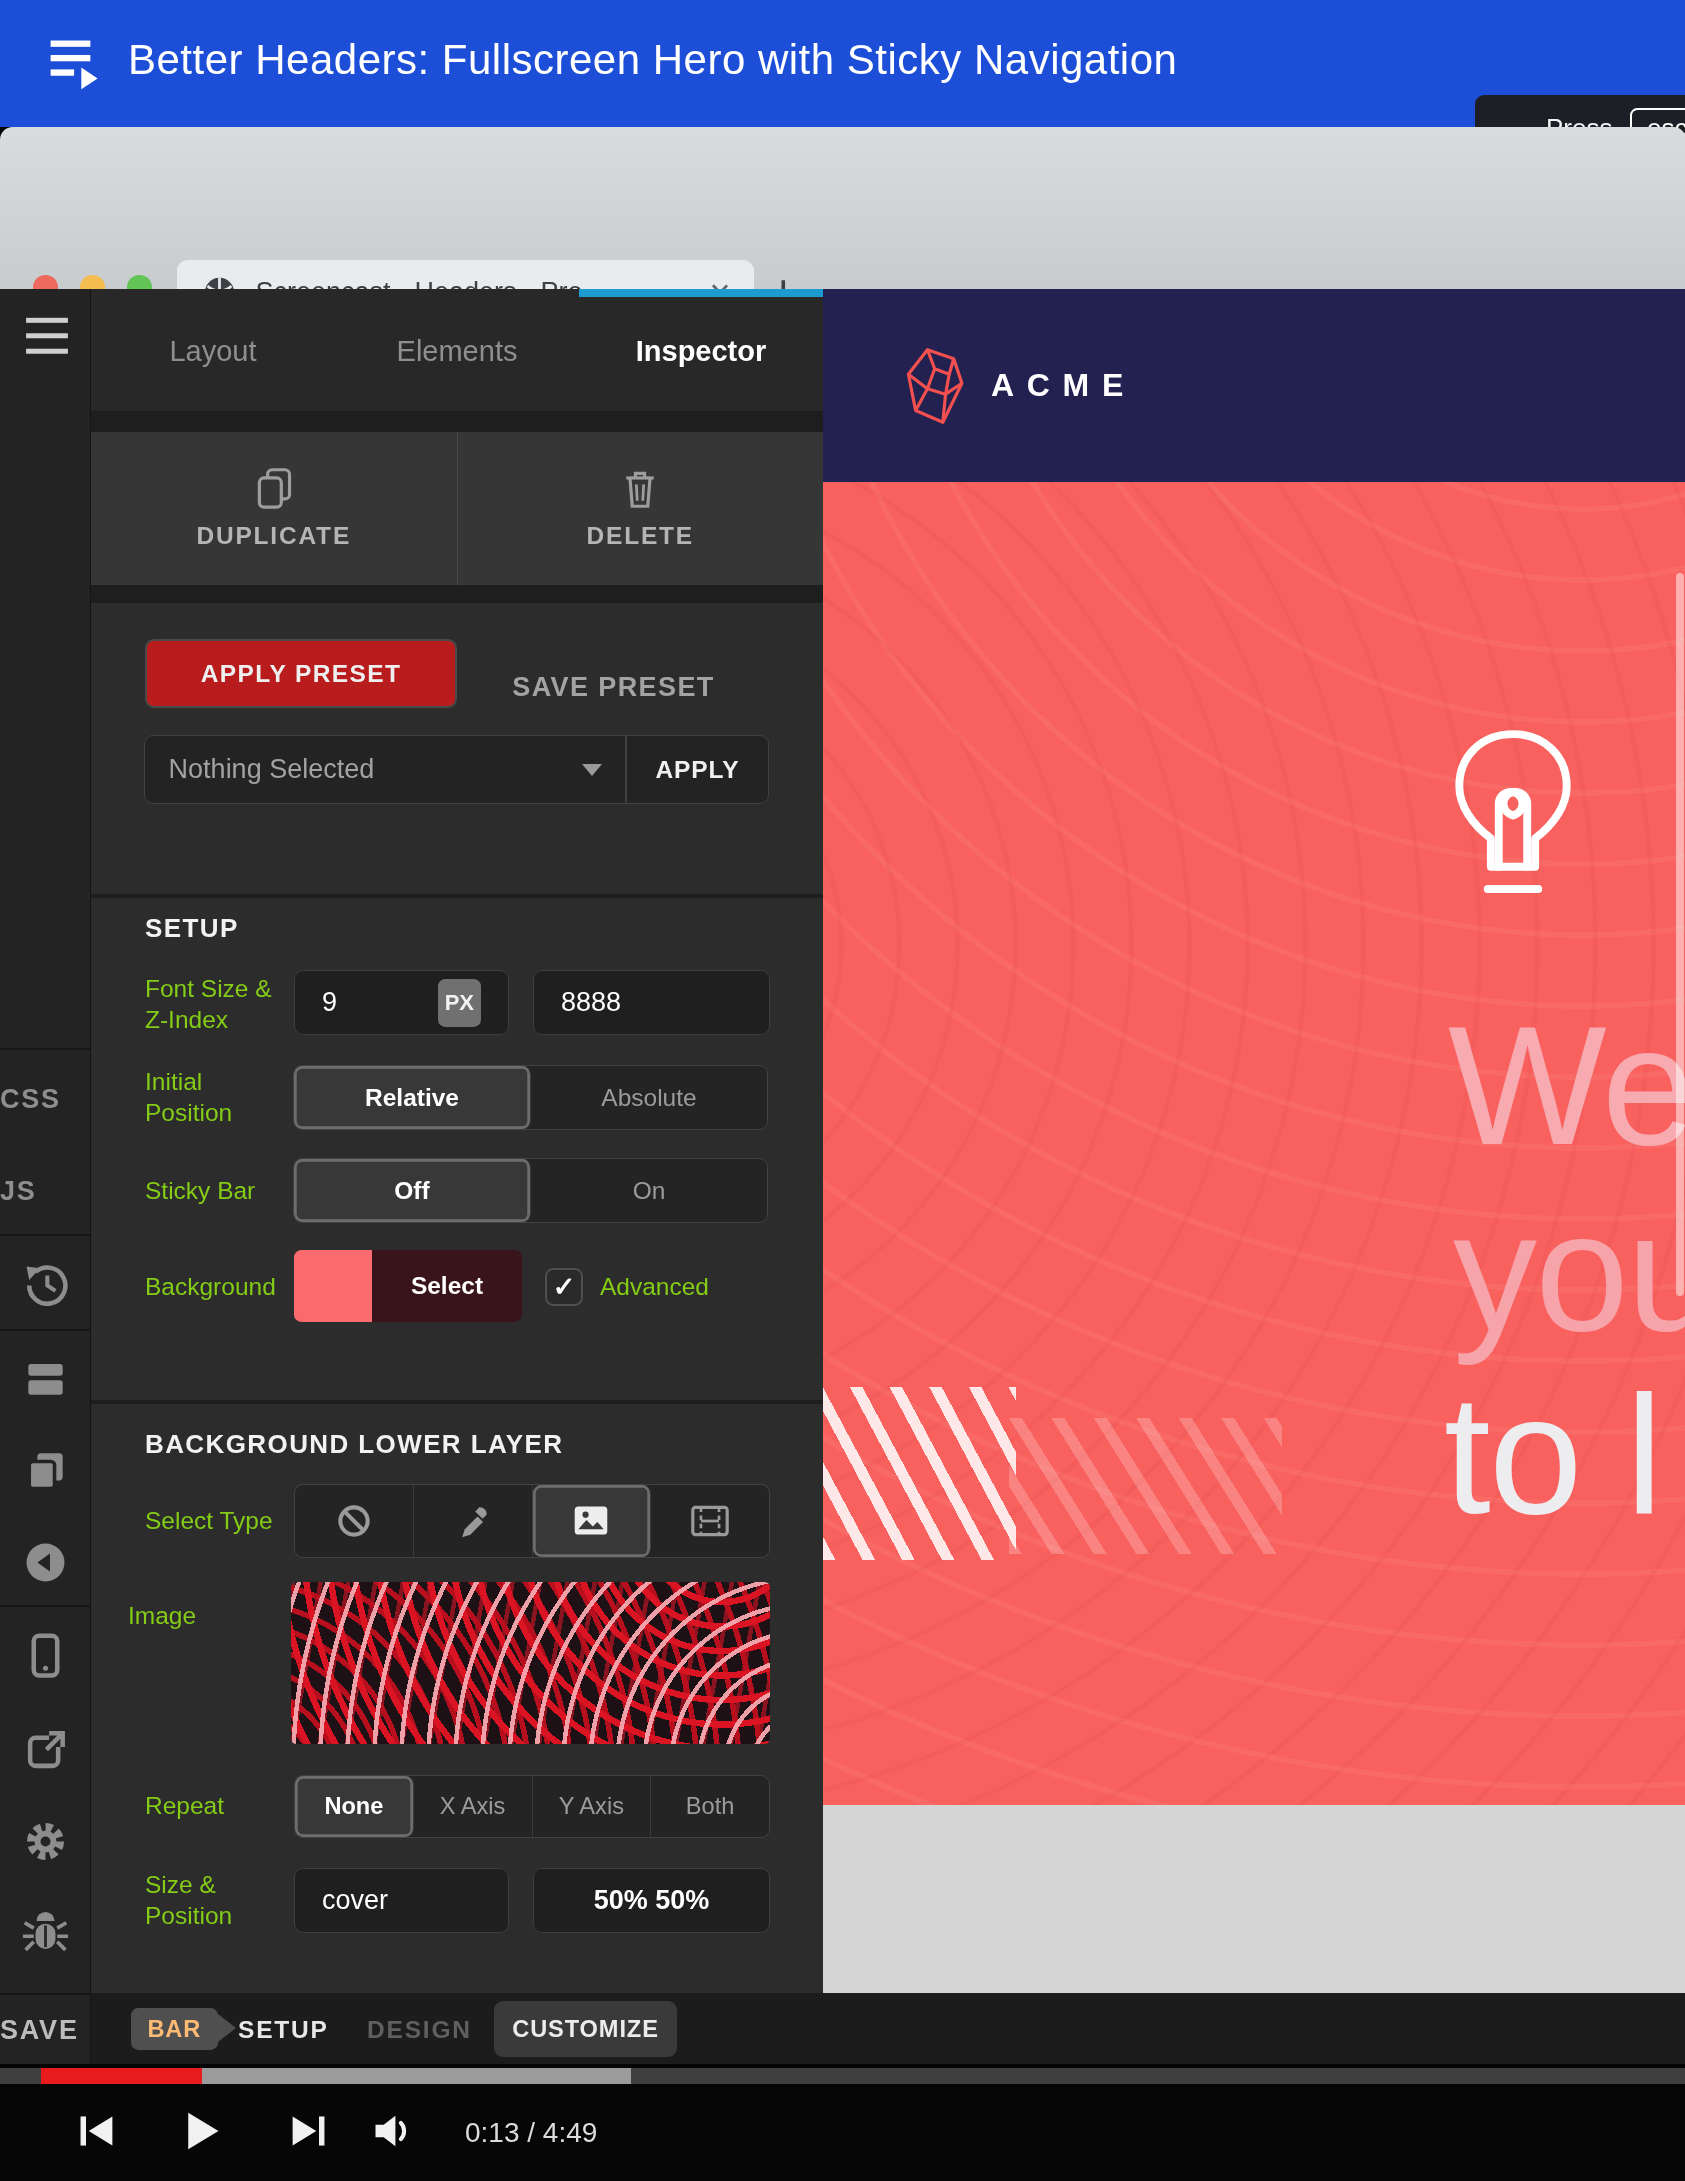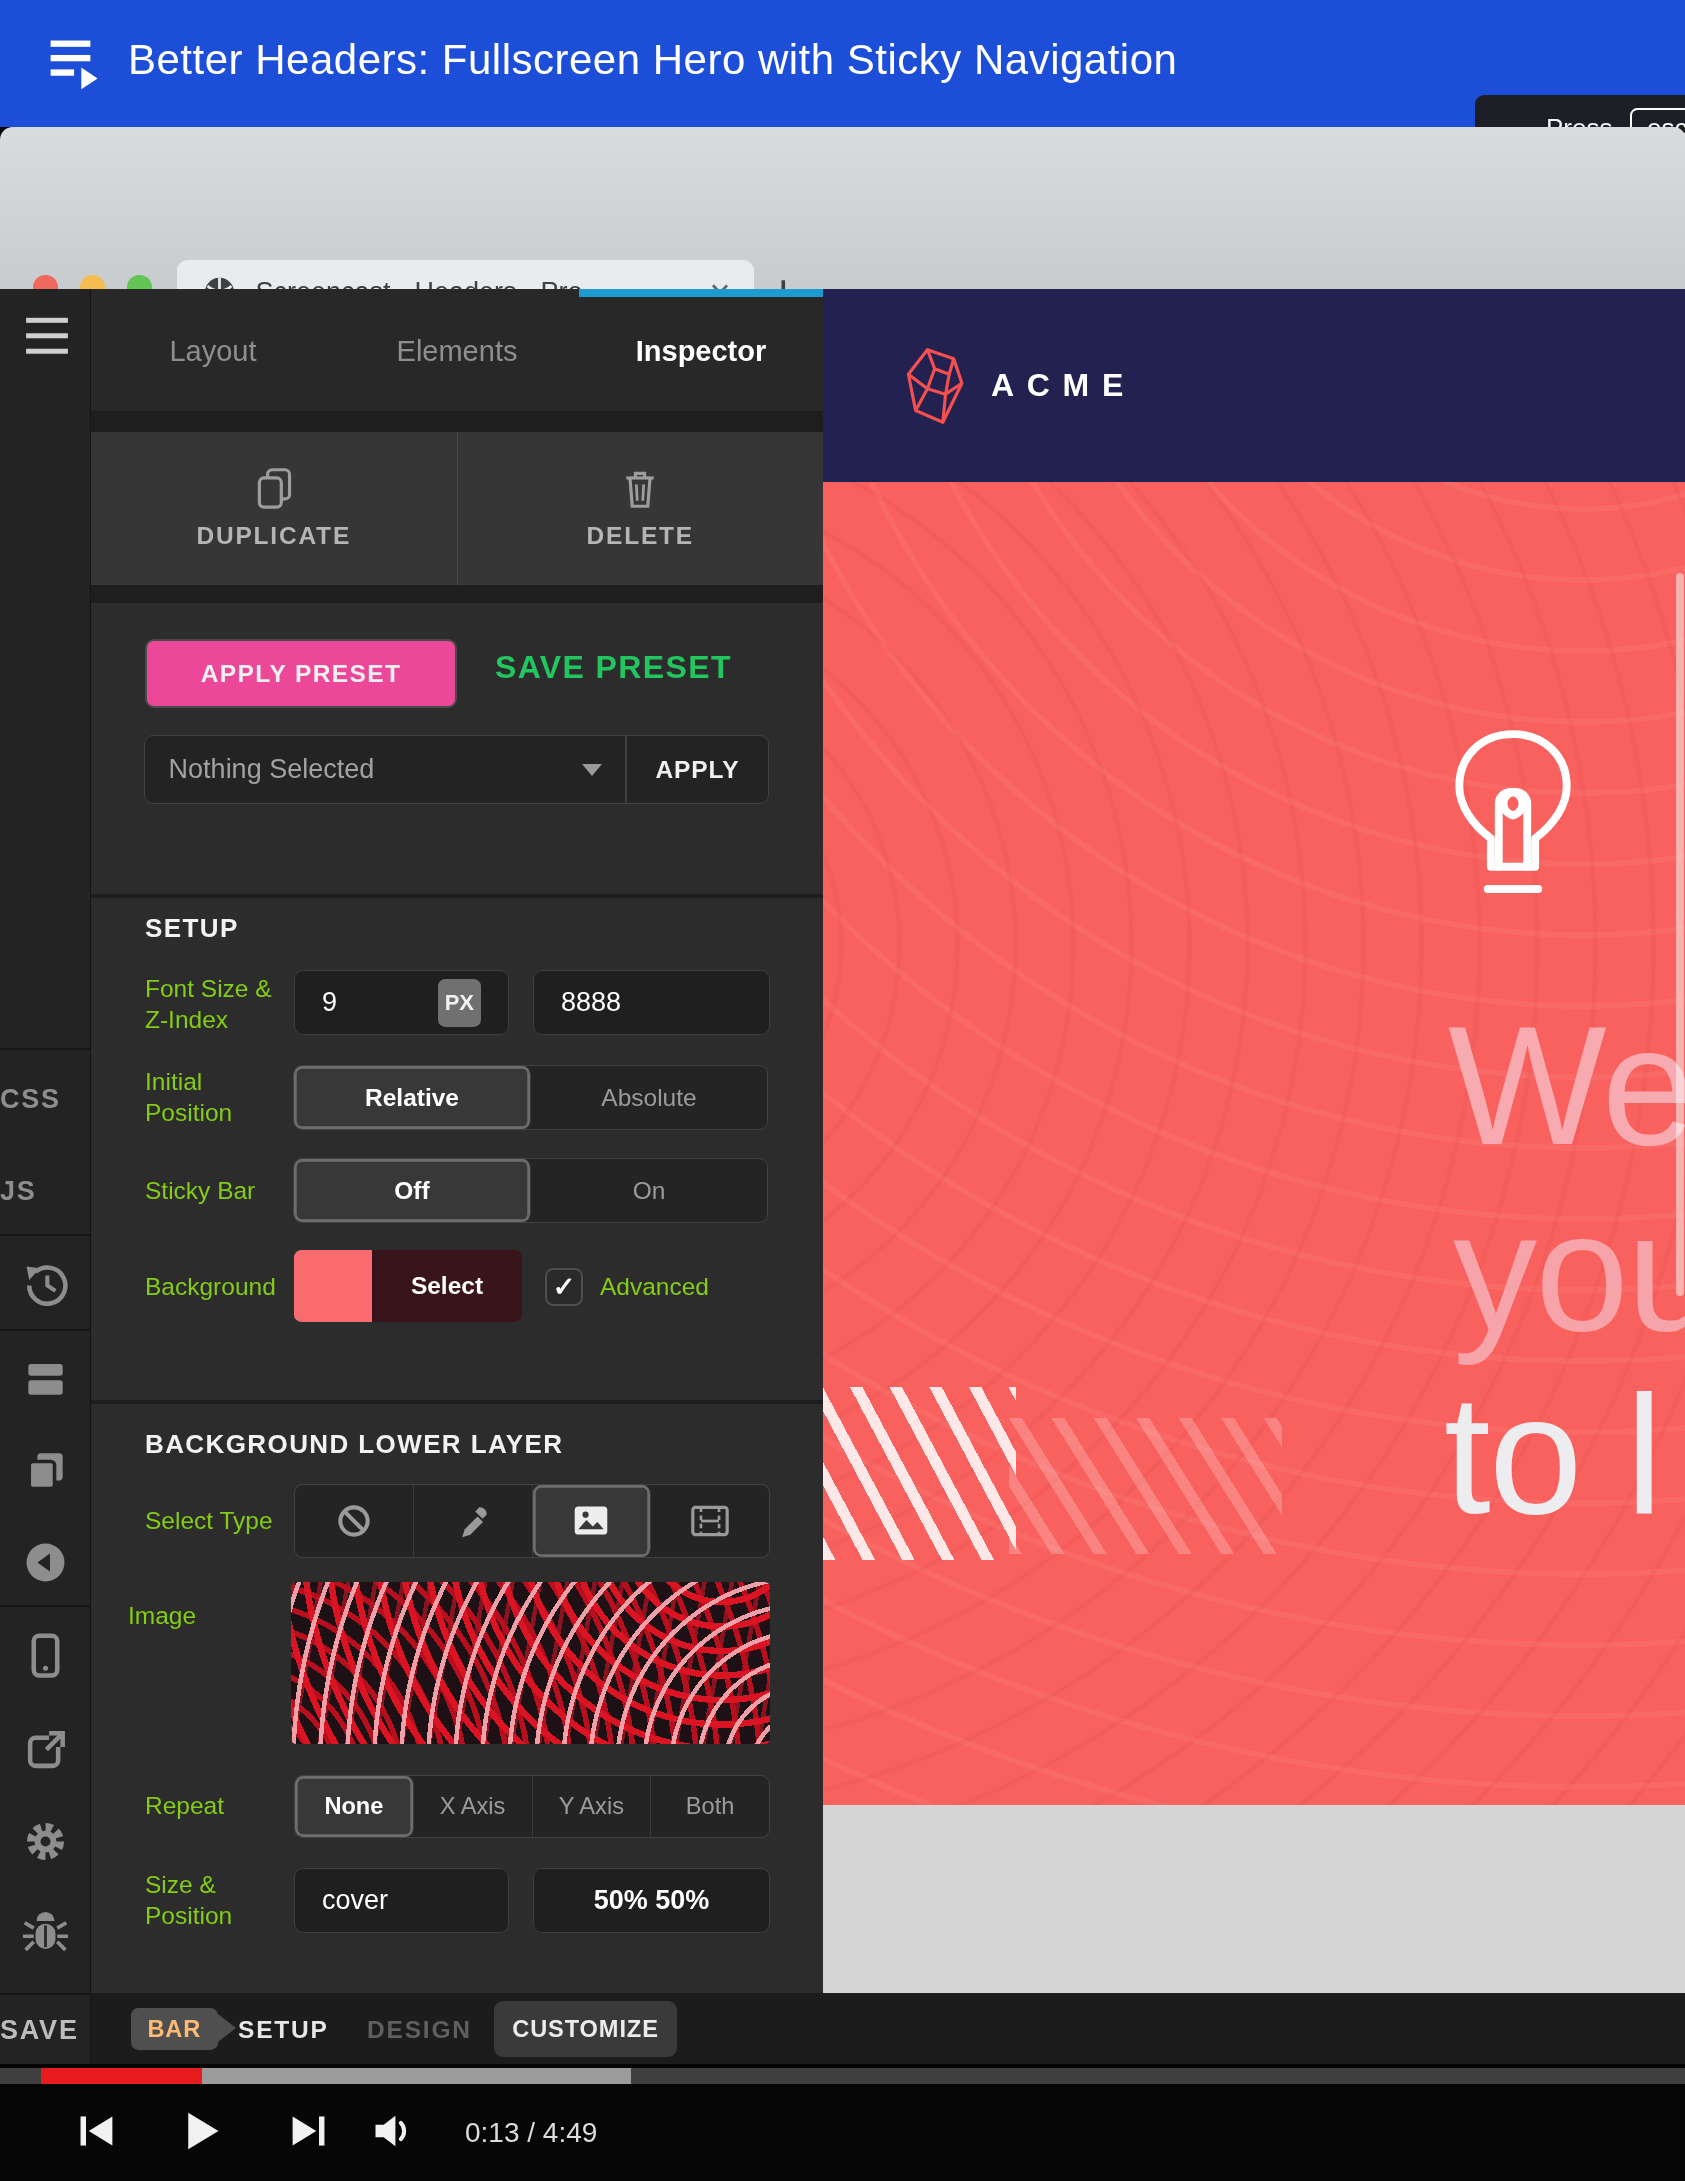--- a/index.html
+++ b/index.html
@@ -33,22 +33,22 @@
   .ptabs{left:91px;top:289px;width:732px;height:125px;background:#282828;display:flex}
   .ptab{flex:1;display:flex;align-items:center;justify-content:center;font-size:29px;color:#8f8f8f;position:relative}
   .ptab.active{color:#fff;font-weight:600}
   .ptab.active::before{content:"";position:absolute;left:0;top:0;width:100%;height:8.2px;background:#1d9bd1}
   
   .dupdel{left:91px;top:432px;width:732px;height:153px;background:#363636;display:flex}
   .dd-cell{flex:1;display:flex;flex-direction:column;align-items:center;justify-content:center;gap:12.7px;border-right:1.8px solid #474747}
   .dd-cell:last-child{border-right:none}
   .dd-label{color:#b5b5b5;font-weight:bold;font-size:24.5px;letter-spacing:1.8px}
   
-  .btn-outline{left:145px;top:639px;width:312px;height:69px;background:#ec4899;border:2.7px solid #4a4a4a;border-radius:9px;display:flex;align-items:center;justify-content:center;color:#efefef;font-weight:bold;font-size:24.5px;letter-spacing:1.4px}
-  .save-preset{left:491px;top:633px;width:245px;height:69px;display:flex;align-items:center;justify-content:center;color:#22c55e;font-weight:bold;font-size:32px;letter-spacing:1.4px}
+  .btn-outline{left:145px;top:639px;width:312px;height:69px;background:#b91c1c;border:2.7px solid #4a4a4a;border-radius:9px;display:flex;align-items:center;justify-content:center;color:#efefef;font-weight:bold;font-size:24.5px;letter-spacing:1.4px}
+  .save-preset{left:491px;top:653px;width:245px;height:69px;display:flex;align-items:center;justify-content:center;color:#a3a3a3;font-weight:bold;font-size:27px;letter-spacing:1.4px}
   .dropdown{left:144px;top:735px;width:625px;height:69px;background:#232323;border:1.8px solid #414141;border-radius:9px;display:flex;align-items:center}
   .dd-value{color:#a2a2a2;font-size:27px;margin-left:23.6px}
   .caret{width:0;height:0;border-left:10px solid transparent;border-right:10px solid transparent;border-top:12.7px solid #9a9a9a;margin-left:auto;margin-right:23.6px}
   .dd-sep{width:1.8px;height:100%;background:#414141}
   .dd-apply{width:141px;text-align:center;color:#f0f0f0;font-weight:bold;font-size:24.5px;letter-spacing:0.9px}
   
   .heading{color:#f2f2f2;font-weight:bold;font-size:26px;letter-spacing:1.4px}
   .lbl{color:#84cc16;font-size:24.5px}
   .inp{background:#1f1f1f;border:1.8px solid #3d3d3d;border-radius:9px;color:#fff;font-size:27px;display:flex;align-items:center;padding:0 27px}
   .chip{margin-left:auto;background:#707070;border-radius:7.3px;color:#f2f2f2;font-weight:bold;font-size:22px;padding:11px 7px}

